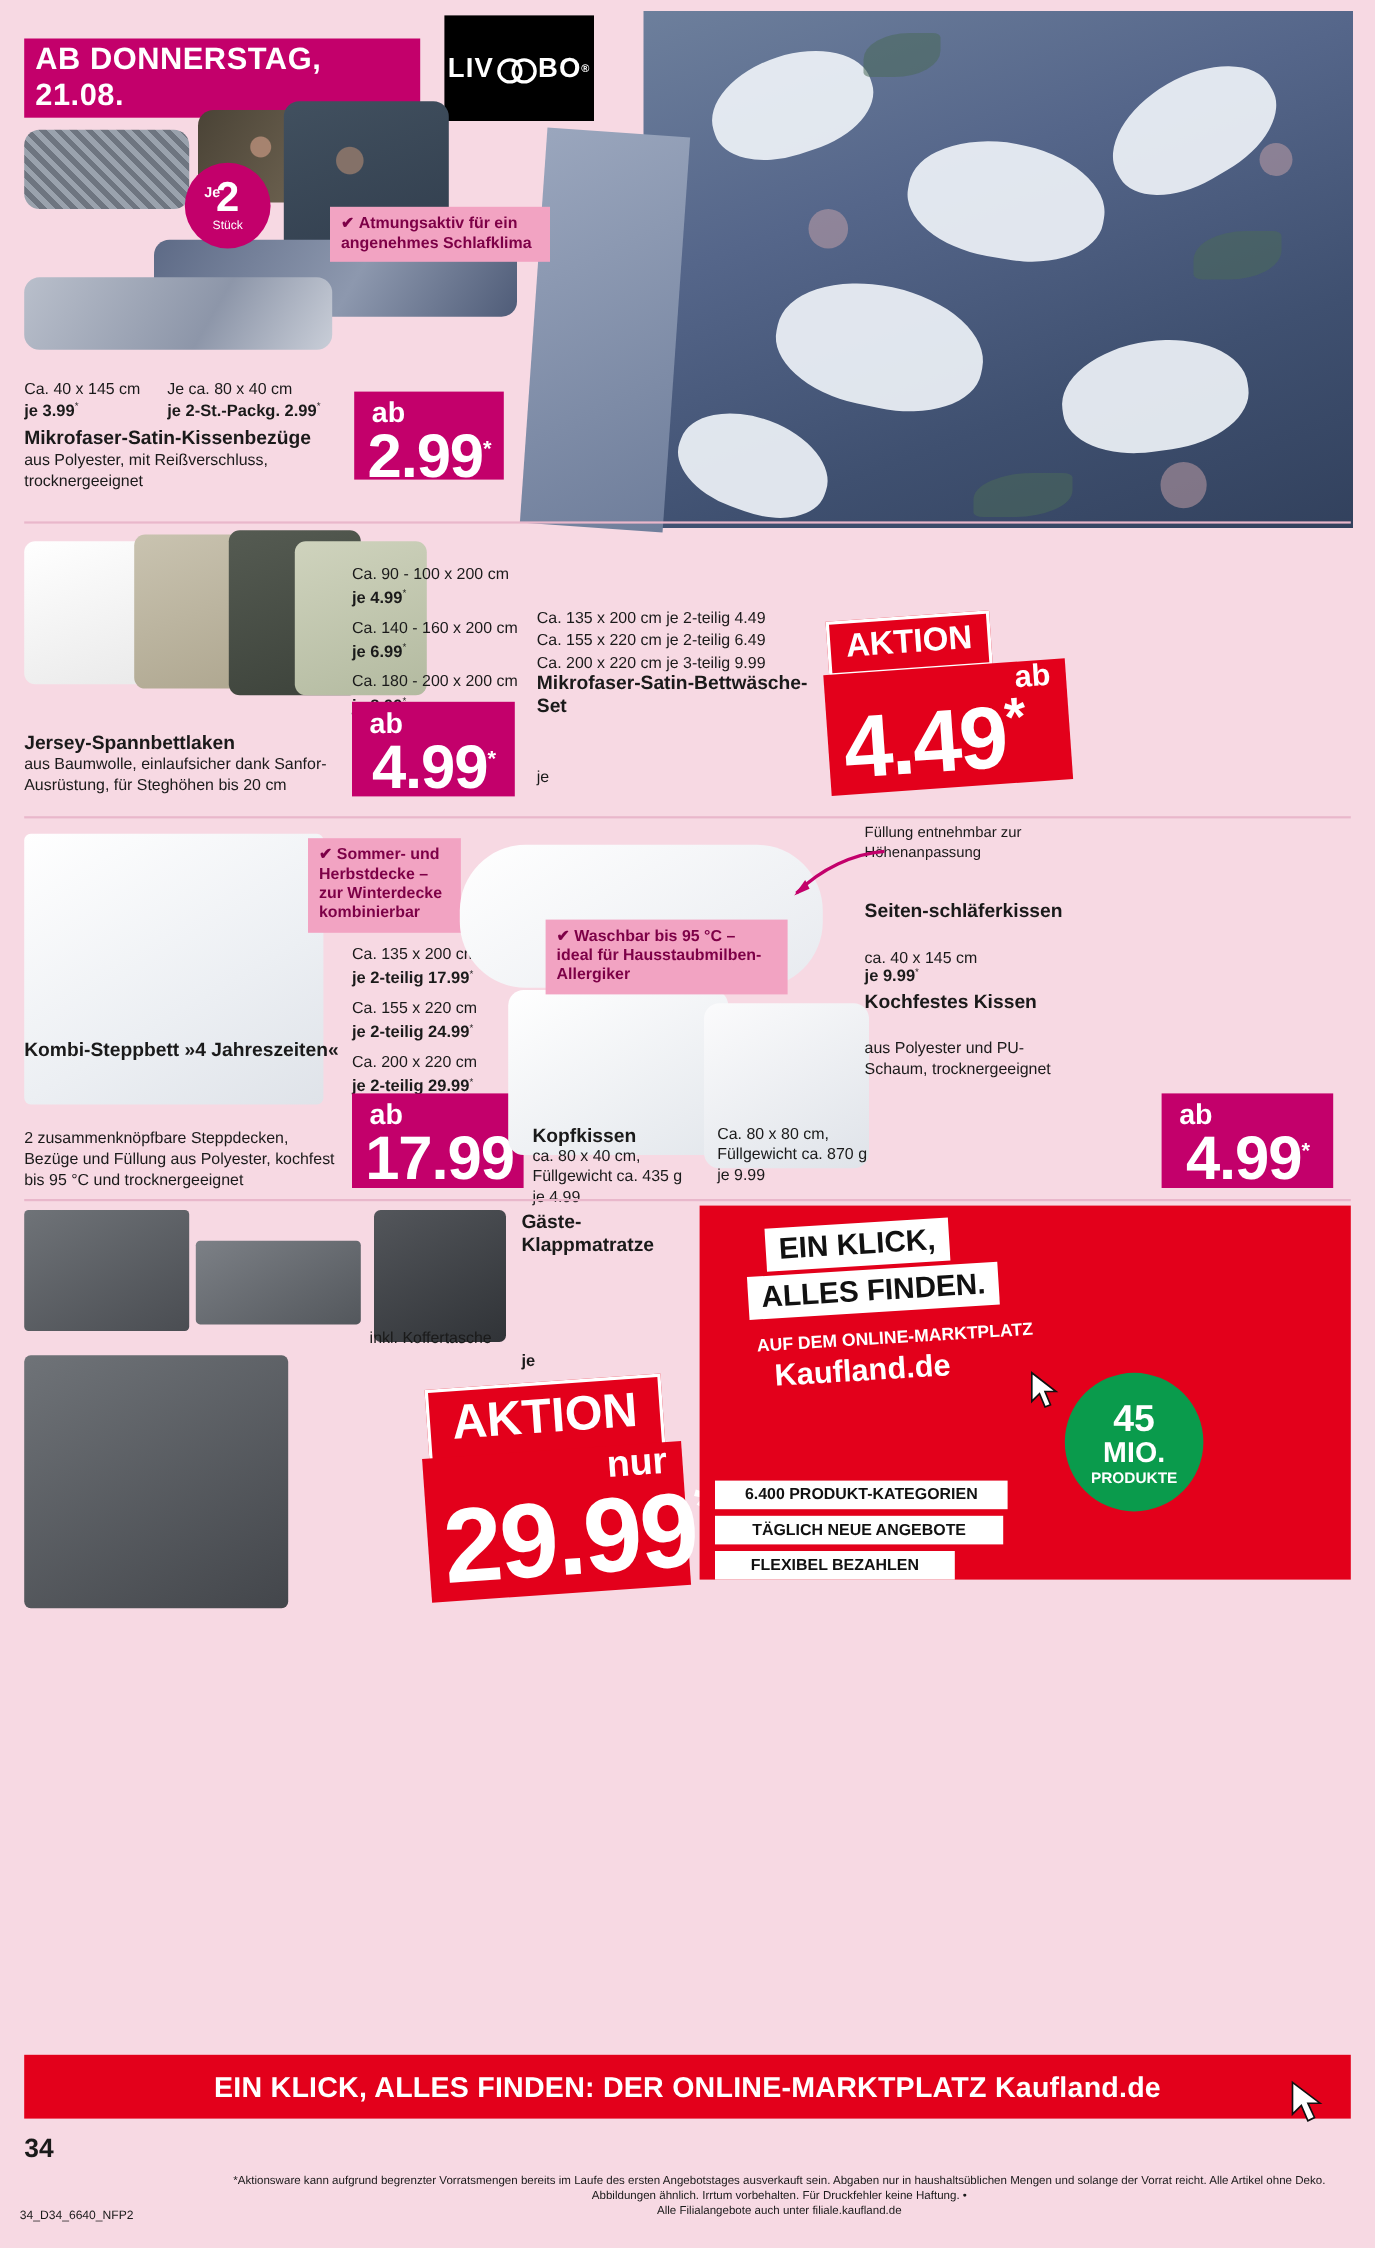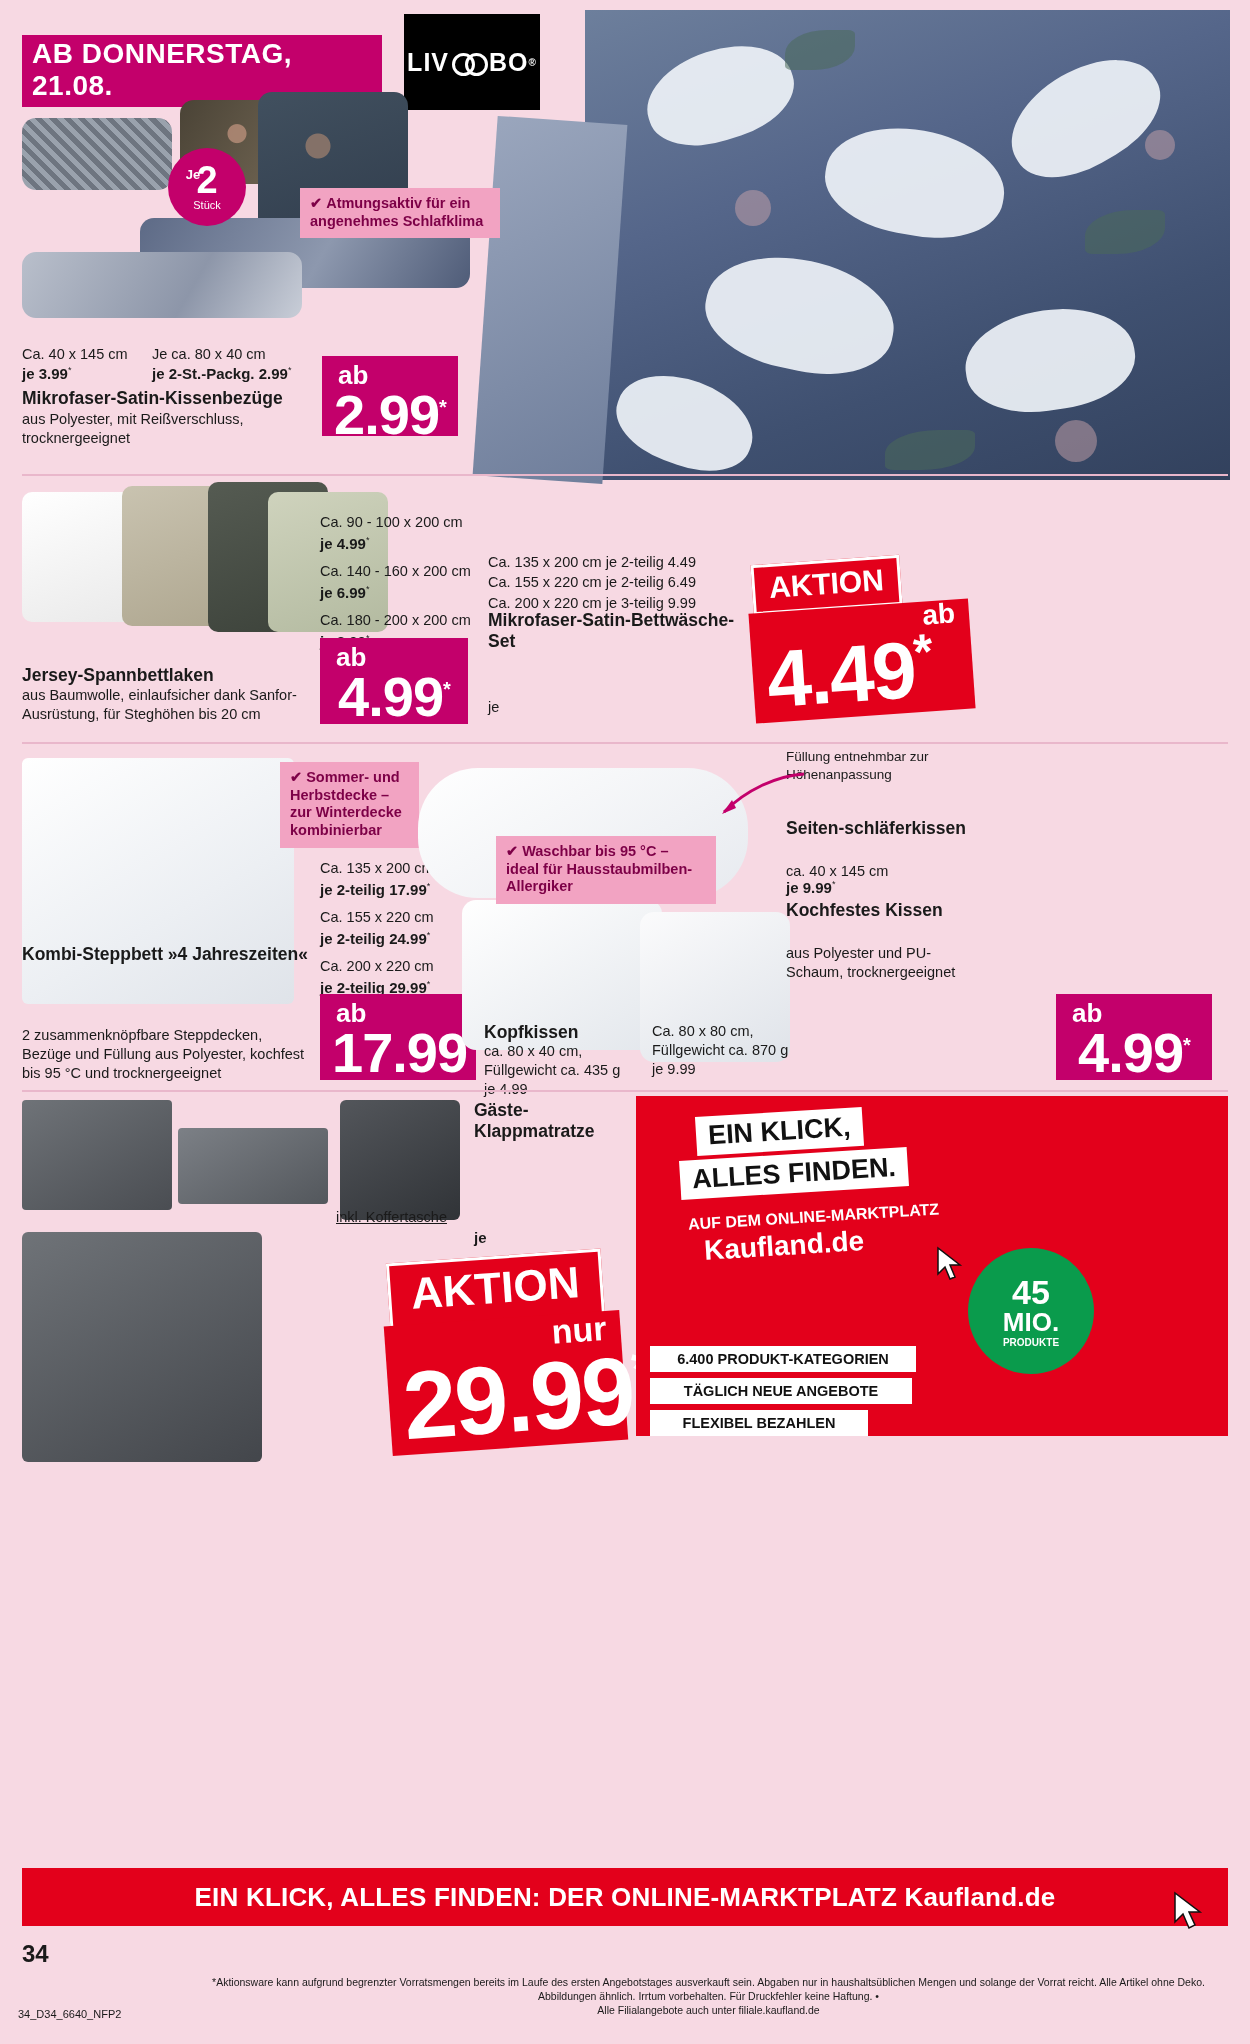--- a/index.html
+++ b/index.html
@@ -172,21 +172,21 @@
     font-size: 28px; transform: rotate(-3.5deg);
   }
   .promo-circle {
     position: absolute; left: 332px; top: 152px; width: 126px; height: 126px;
     border-radius: 50%; background: #0a9b4c; color: #fff; text-align: center;
     display: flex; flex-direction: column; align-items: center; justify-content: center;
     font-weight: bold; line-height: 1;
   }
   .promo-circle .n { font-size: 34px; }
   .promo-circle .m { font-size: 26px; }
-  .promo-circle .p { font-size: 10px; margin-top: 3px; }
+  .promo-circle .p { font-size: 14px; margin-top: 3px; }
   .promo-pill {
     position: absolute; background: #fff; color: #111; font-weight: bold;
     font-size: 14.5px; padding: 5px 14px; text-align: center;
   }
 </style>
 </head>
 <body>
 
 <div class="page">
 
@@ -346,21 +346,21 @@
     <div class="val"><span>4.99</span><span class="sup">*</span></div>
   </div>
 
   <div class="hr-line" style="left:22px;top:1090px;width:1206px;"></div>
 
   <div class="img" style="left:22px;top:1100px;width:150px;height:110px;background:linear-gradient(150deg,#6f7378,#4a4d52);border-radius:4px;"></div>
   <div class="img" style="left:178px;top:1128px;width:150px;height:76px;background:linear-gradient(150deg,#7c8086,#53575c);border-radius:4px;"></div>
   <div class="img" style="left:340px;top:1100px;width:120px;height:120px;background:linear-gradient(150deg,#53565b,#303337);border-radius:6px;"></div>
   <div class="img" style="left:22px;top:1232px;width:240px;height:230px;background:linear-gradient(150deg,#6f7378,#43464b);border-radius:6px;"></div>
 
-  <div class="desc" style="left:336px;top:1208px;width:130px;text-decoration:underline;">inkl. Koffertasche</div>
+  <div class="desc" style="left:336px;top:1208px;width:130px;">inkl. Koffertasche</div>
 
   <div class="title-bold" style="position:absolute;left:474px;top:1100px;width:160px;">Gäste-Klappmatratze</div>
   <div class="desc" style="left:474px;top:1228px;"><b>je</b></div>
 
   <div class="aktion-wrap" style="left:388px;top:1256px;">
     <div class="aktion-tag" style="font-size:44px;padding:4px 20px 8px 20px;">AKTION</div>
     <div class="red-price" style="margin-top:-6px;width:236px;">
       <div class="ab" style="font-size:34px;">nur</div>
       <div class="val" style="font-size:96px;white-space:nowrap;"><span>29.99</span><span class="sup">*</span></div>
     </div>

